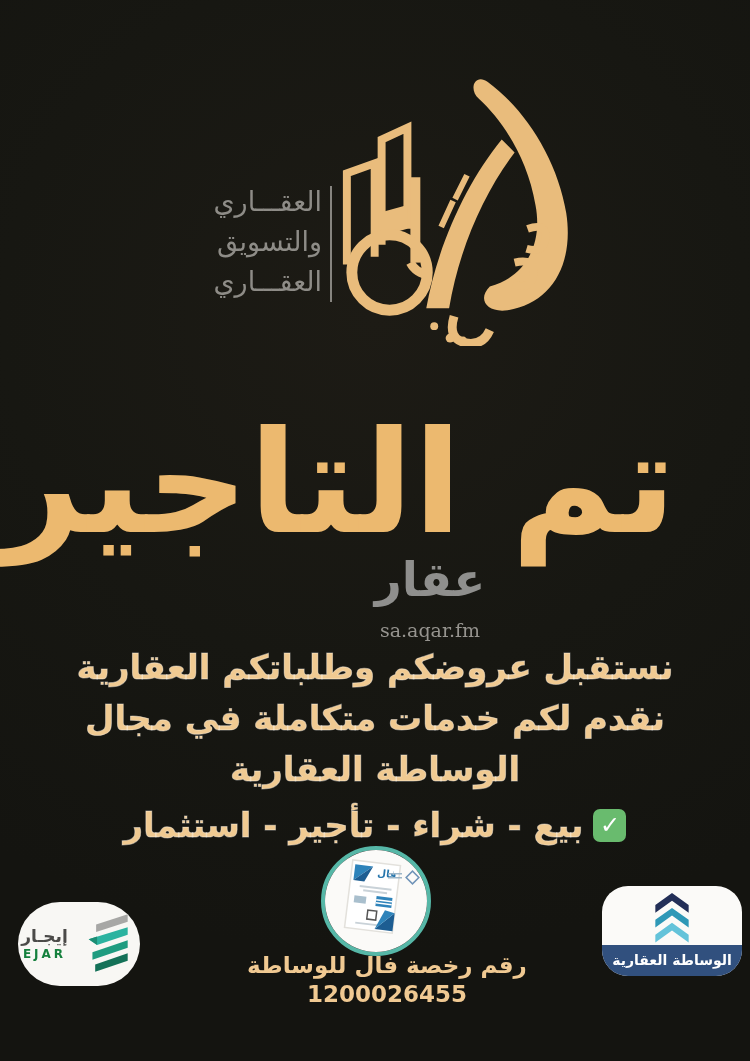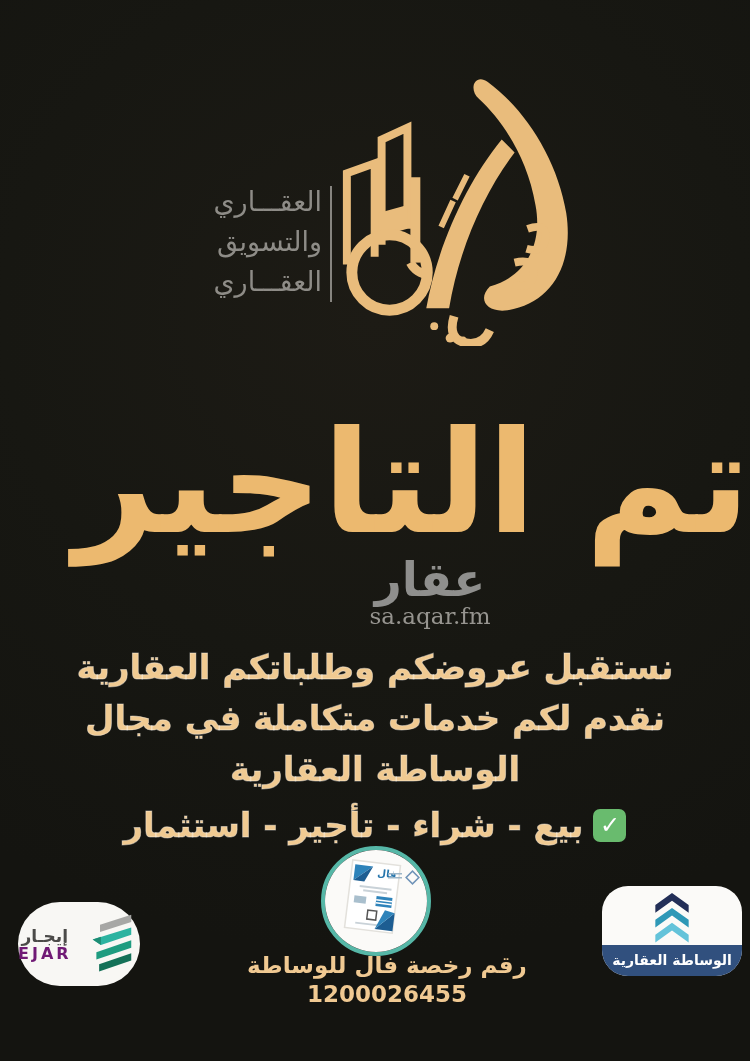--- a/index.html
+++ b/index.html
@@ -18,28 +18,28 @@
     color:#8e8c87; font-size:27px; font-weight:500; line-height:40px;
   }
   .tagline-divider{
     position:absolute; left:330px; top:186px;
     width:2px; height:116px; background:#878580;
   }
   .calligraphy{ position:absolute; left:338px; top:78px; }
   
   .status-title{
     position:absolute; top:408px; left:0; width:750px;
-    margin:0; text-align:right; direction:rtl; white-space:nowrap;
+    margin:0; text-align:left; direction:rtl; white-space:nowrap;
     color:#ecb96f; font-size:142px; font-weight:bold; line-height:1.05;
     letter-spacing:0;
   }
   
   .watermark{ position:absolute; top:556px; left:350px; width:160px; text-align:center; }
   .wm-word{ color:#8f8f8d; font-size:47px; font-weight:bold; line-height:1.0; }
-  .wm-domain{ color:#96948f; font-size:23px; font-family:"DejaVu Serif", serif; margin-top:0px; }
+  .wm-domain{ color:#96948f; font-size:19px; font-family:"DejaVu Serif", serif; margin-top:16px; }
   
   .pitch{
     position:absolute; top:642px; left:0; width:750px;
     text-align:center; direction:rtl;
     color:#f0ca92; font-weight:bold; font-size:34px;
     -webkit-text-stroke:0.8px rgba(255,255,255,.4);
   }
   .pitch p{ margin:0; line-height:51px; }
   .services{ margin-top:5px; display:flex; justify-content:center; align-items:center; gap:10px; line-height:51px;}
   .check-box{
@@ -49,21 +49,21 @@
     flex:0 0 auto;
   }
   
   .ejar-pill{
     position:absolute; left:18px; top:902px; width:122px; height:84px;
     background:#f8f7f4; border-radius:42px;
     display:flex; align-items:center; justify-content:center; gap:17px;
   }
   .ejar-text{ text-align:center; direction:rtl; }
   .ejar-ar{ color:#4b4a48; font-size:17px; font-weight:bold; line-height:20px;}
-  .ejar-en{ color:#701a75; font-size:16px; font-weight:bold; letter-spacing:3px; line-height:16px;}
+  .ejar-en{ color:#15803d; font-size:12px; font-weight:bold; letter-spacing:3px; line-height:16px;}
   .license-badge{ position:absolute; left:320px; top:845px; }
   .license-text{
     position:absolute; top:951px; left:12px; width:750px;
     text-align:center; direction:rtl;
     color:#f0c992; font-size:23px; font-weight:bold; line-height:29px;
   }
   .brokerage-badge{
     position:absolute; left:602px; top:886px; width:140px; height:90px;
     background:#fbfaf8; border-radius:26px; overflow:hidden;
     display:flex; flex-direction:column;

